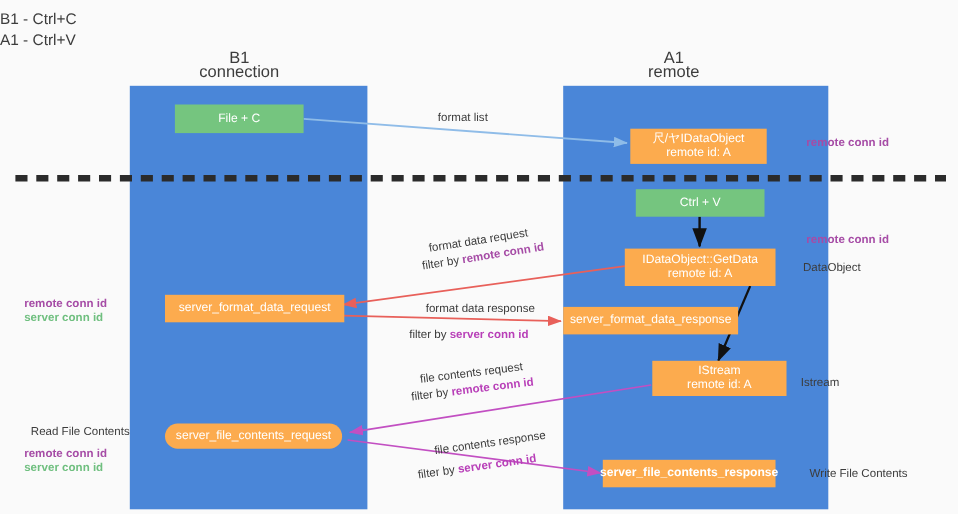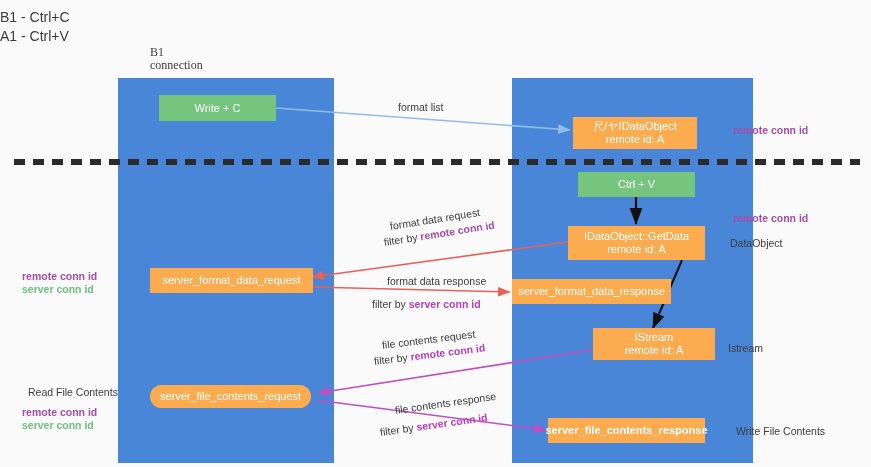--- a/index.html
+++ b/index.html
@@ -13,25 +13,25 @@
 
   svg#wires{position:absolute;left:0;top:0;width:871px;height:467px;pointer-events:none;}
 
   .lane{
     position:absolute;
     background:#4a86d8;
   }
 
   .lane-head{
     position:absolute;
-    font-size:12px;
+    text-align:center;
+    font-size:15px;
     color:#3c3c3c;
     line-height:13px;
     white-space:pre-line;
-    font-family:Liberation Serif, serif;
   }
 
   .title{
     position:absolute;
     left:0;right:0;top:8px;
     text-align:left;
     font-size:14px;
     color:#3c3c3c;
     line-height:19px;
     white-space:pre-line;
@@ -80,20 +80,22 @@
 </head>
 <body>
 
 <div id="stage">
 
   <div class="title">B1 - Ctrl+C
 A1 - Ctrl+V</div>
 
   <div class="lane-head" style="left:150px;top:46px;width:135px;">B1
 connection</div>
+  <div class="lane-head" style="left:545px;top:46px;width:135px;">A1
+remote</div>
 
   <div class="lane" style="left:118px;top:78px;width:216px;height:385px;"></div>
   <div class="lane" style="left:512px;top:78px;width:241px;height:385px;"></div>
 
   <svg id="wires" viewBox="0 0 871 467">
     <defs>
       <marker id="ah-blue" markerWidth="9" markerHeight="9" refX="7.5" refY="3" orient="auto">
         <path d="M0,0 L8,3 L0,6 z" fill="#8fbce8"></path>
       </marker>
       <marker id="ah-red" markerWidth="9" markerHeight="9" refX="7.5" refY="3" orient="auto">
@@ -118,21 +120,21 @@
     <line x1="682" y1="260" x2="653" y2="328" stroke="#111111" stroke-width="2" marker-end="url(#ah-blk)"></line>
 
     <line x1="592" y1="350" x2="318" y2="393" stroke="#c24fc2" stroke-width="1.6" marker-end="url(#ah-mag)"></line>
 
     <line x1="316" y1="400" x2="546" y2="430" stroke="#c24fc2" stroke-width="1.6" marker-end="url(#ah-mag)"></line>
 
     <line x1="14" y1="162" x2="860" y2="162" stroke="#2b2b2b" stroke-width="6" stroke-dasharray="11 8" stroke-linecap="butt"></line>
   </svg>
 
   <div class="node green" style="left:159px;top:95px;width:117px;height:26px;">
-    <span>Write + C</span>
+    <span>File + C</span>
   </div>
 
   <div class="node orange" style="left:573px;top:117px;width:124px;height:32px;">
     <span>尺/ヤIDataObject</span>
     <span class="l2">remote id: A</span>
   </div>
 
   <div class="node green" style="left:578px;top:172px;width:117px;height:25px;">
     <span>Ctrl + V</span>
   </div>

